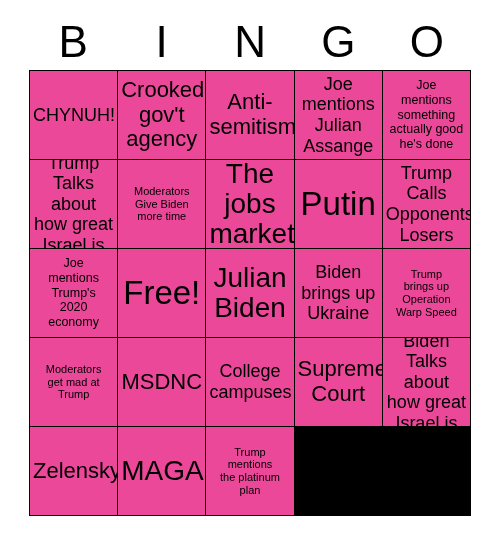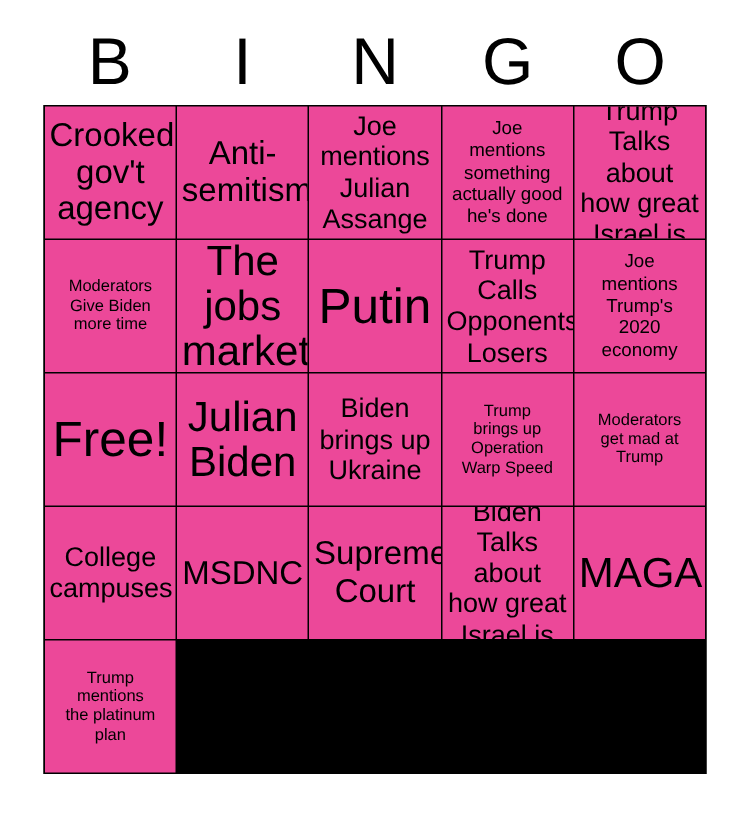--- a/index.html
+++ b/index.html
@@ -89,20 +89,23 @@
 
   <div id="header">
     <div class="header-letter">B</div>
     <div class="header-letter">I</div>
     <div class="header-letter">N</div>
     <div class="header-letter">G</div>
     <div class="header-letter">O</div>
   </div>
 
   <div id="grid">
+      <div class="cell fs-md">
+        <span class="cell-text">CHYNUH!</span>
+      </div>
       <div class="cell fs-lg">
         <span class="cell-text">Crooked
 gov't
 agency</span>
       </div>
       <div class="cell fs-lg">
         <span class="cell-text">Anti-
 semitism</span>
       </div>
       <div class="cell fs-md">
@@ -166,37 +169,40 @@
         <span class="cell-text">Trump
 brings up
 Operation
 Warp Speed</span>
       </div>
       <div class="cell fs-sm">
         <span class="cell-text">Moderators
 get mad at
 Trump</span>
       </div>
+      <div class="cell fs-lg">
+        <span class="cell-text">MSDNC</span>
+      </div>
       <div class="cell fs-md">
         <span class="cell-text">College
 campuses</span>
-      </div>
-      <div class="cell fs-lg">
-        <span class="cell-text">MSDNC</span>
       </div>
       <div class="cell fs-lg">
         <span class="cell-text">Supreme
 Court</span>
       </div>
       <div class="cell fs-md">
         <span class="cell-text">Biden
 Talks about
 how great
 Israel is</span>
       </div>
+      <div class="cell fs-lg">
+        <span class="cell-text">Zelensky</span>
+      </div>
       <div class="cell fs-xl">
         <span class="cell-text">MAGA</span>
       </div>
       <div class="cell fs-sm">
         <span class="cell-text">Trump
 mentions
 the platinum
 plan</span>
       </div>
     </div>

